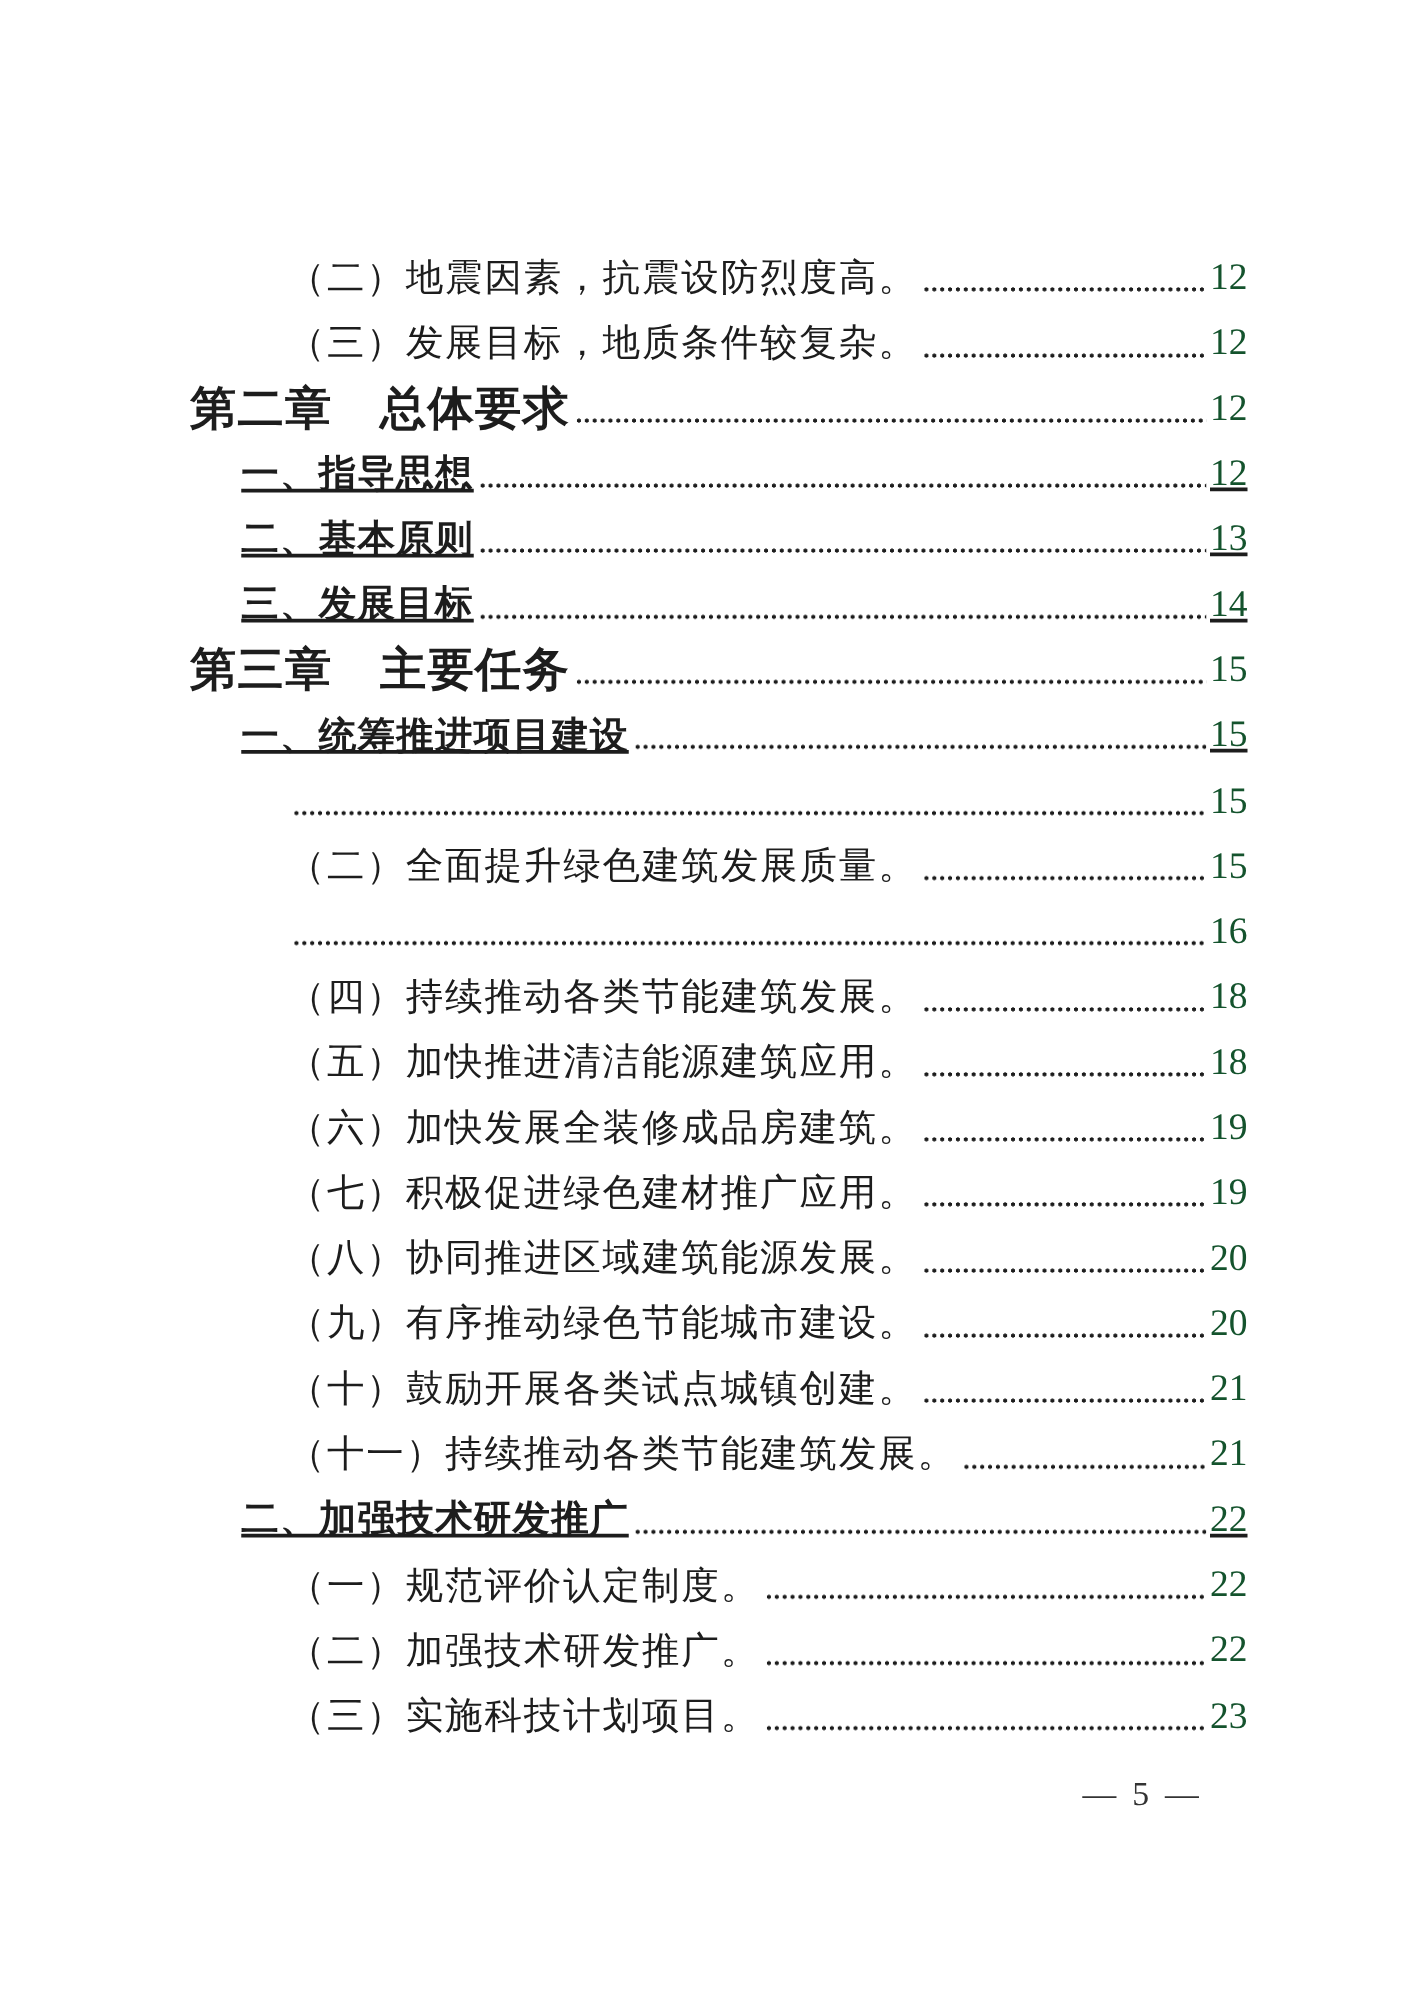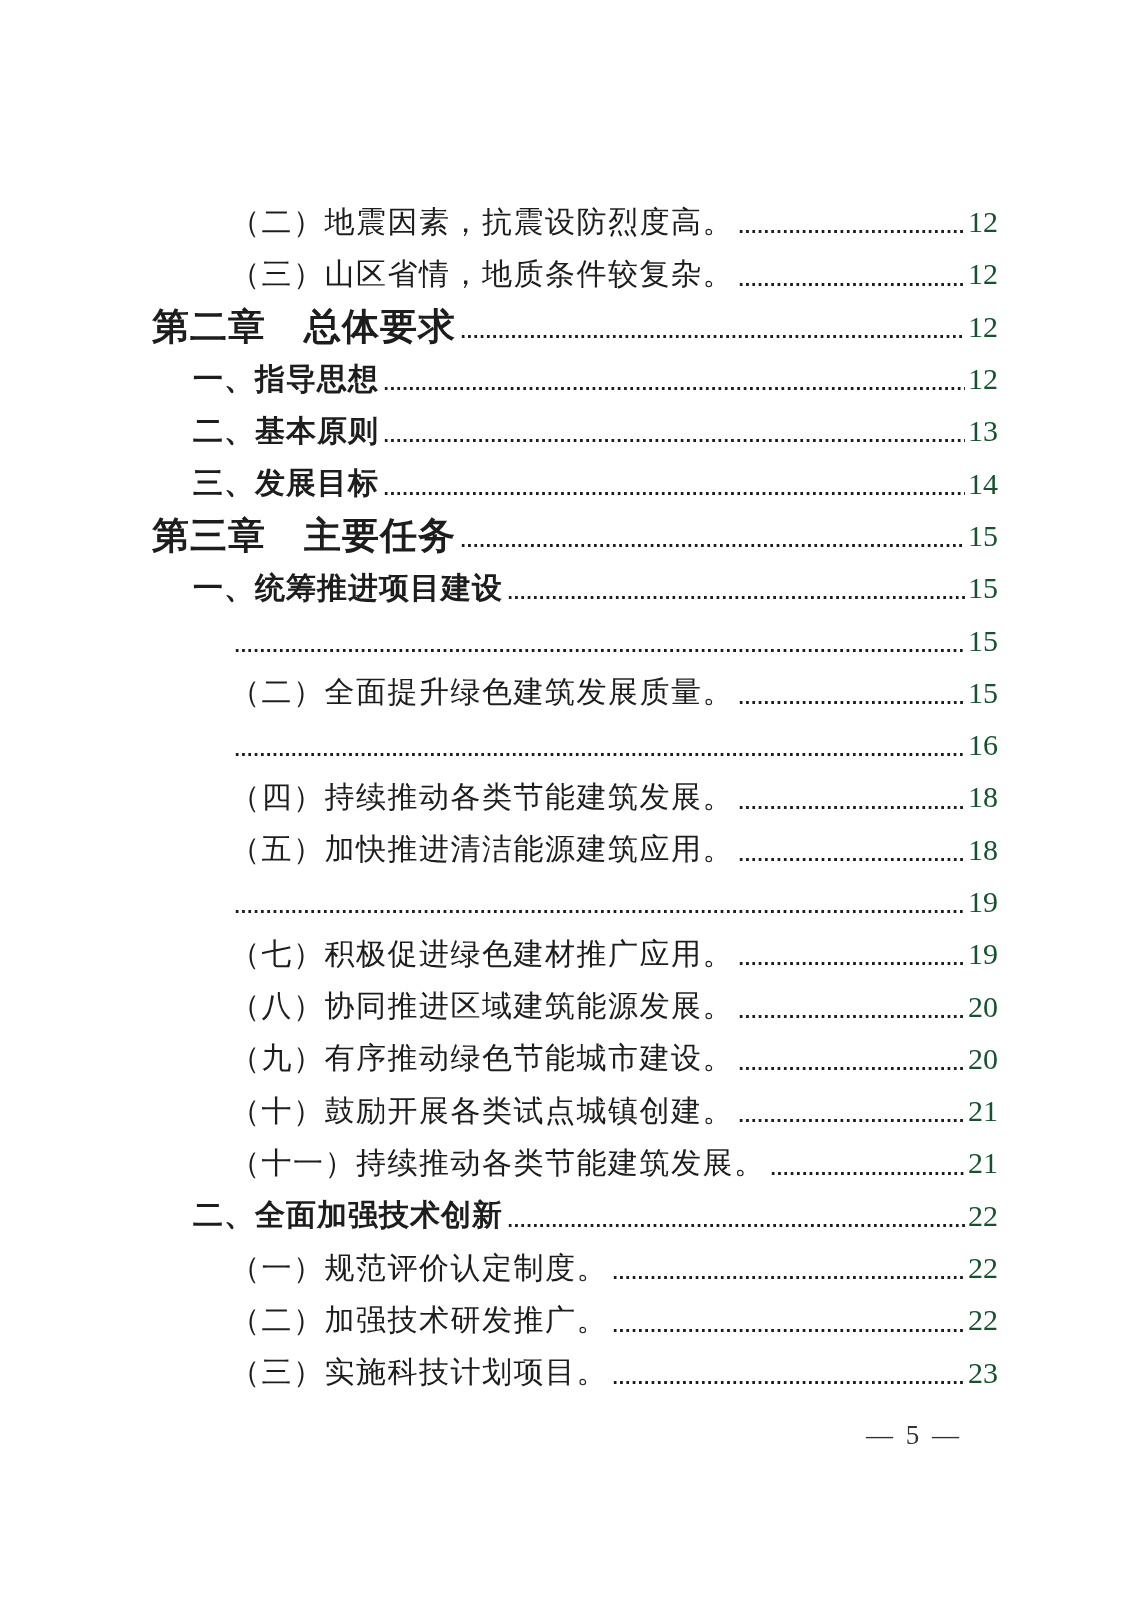--- a/index.html
+++ b/index.html
@@ -36,20 +36,21 @@
   
   .chapter .toc-text {
     font-family: "Liberation Sans", "DejaVu Sans", sans-serif;
     font-weight: 700;
     font-size: 37px;
     letter-spacing: 1px;
   }
   
   .sub1 {
     padding-left: 41px;
+    text-decoration: underline;
   }
   .sub1 .toc-text {
     font-family: "Liberation Sans", "DejaVu Sans", sans-serif;
     font-weight: 700;
     font-size: 30px;
     letter-spacing: 1px;
   }
   
   .sub2 {
     padding-left: 78px;
@@ -96,21 +97,21 @@
 <div class="page">
 
   <main class="toc">
   <div class="toc-line sub2">
     <span class="toc-text">（二）地震因素，抗震设防烈度高。</span>
     <span class="toc-dots"></span>
     <span class="toc-page">12</span>
   </div>
 
   <div class="toc-line sub2">
-    <span class="toc-text">（三）山区省情，地质条件较复杂。</span>
+    <span class="toc-text">（三）发展目标，地质条件较复杂。</span>
     <span class="toc-dots"></span>
     <span class="toc-page">12</span>
   </div>
 
   <div class="toc-line chapter">
     <span class="toc-text">第二章　总体要求</span>
     <span class="toc-dots"></span>
     <span class="toc-page">12</span>
   </div>
 
@@ -166,20 +167,21 @@
     <span class="toc-page">18</span>
   </div>
 
   <div class="toc-line sub2">
     <span class="toc-text">（五）加快推进清洁能源建筑应用。</span>
     <span class="toc-dots"></span>
     <span class="toc-page">18</span>
   </div>
 
   <div class="toc-line sub2">
+    <span class="toc-text">（六）加快发展全装修成品房建筑。</span>
     <span class="toc-dots"></span>
     <span class="toc-page">19</span>
   </div>
 
   <div class="toc-line sub2">
     <span class="toc-text">（七）积极促进绿色建材推广应用。</span>
     <span class="toc-dots"></span>
     <span class="toc-page">19</span>
   </div>
 
@@ -201,21 +203,21 @@
     <span class="toc-page">21</span>
   </div>
 
   <div class="toc-line sub2">
     <span class="toc-text">（十一）持续推动各类节能建筑发展。</span>
     <span class="toc-dots"></span>
     <span class="toc-page">21</span>
   </div>
 
   <div class="toc-line sub1">
-    <span class="toc-text">二、全面加强技术创新</span>
+    <span class="toc-text">二、加强技术研发推广</span>
     <span class="toc-dots"></span>
     <span class="toc-page">22</span>
   </div>
 
   <div class="toc-line sub2">
     <span class="toc-text">（一）规范评价认定制度。</span>
     <span class="toc-dots"></span>
     <span class="toc-page">22</span>
   </div>
 

